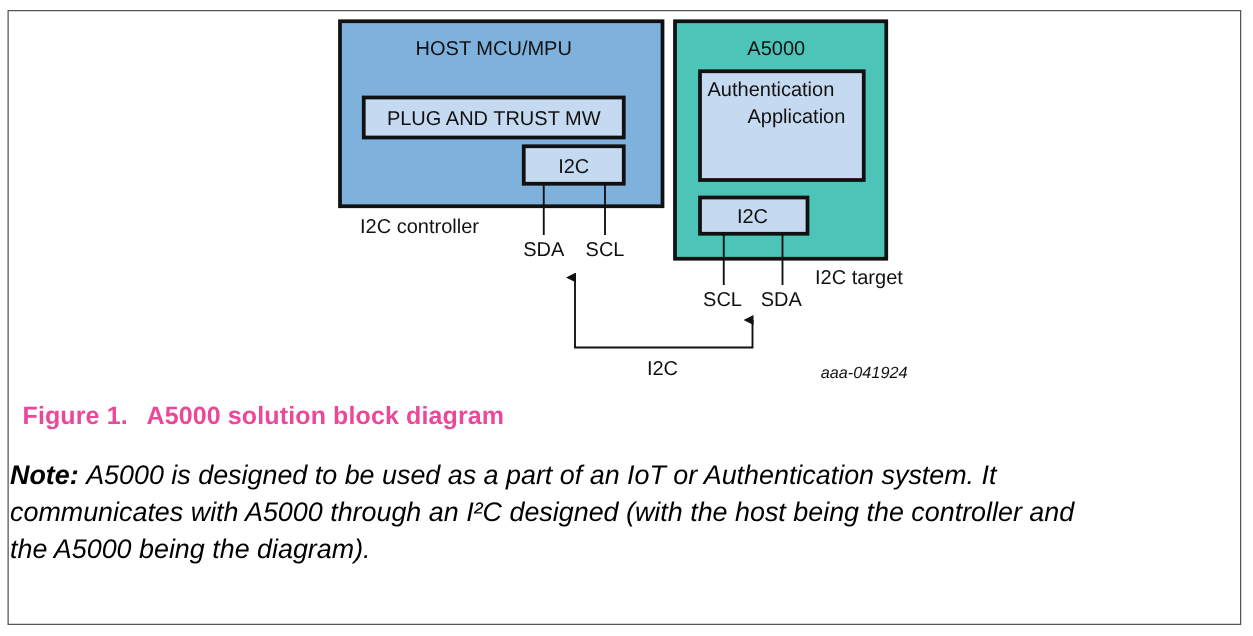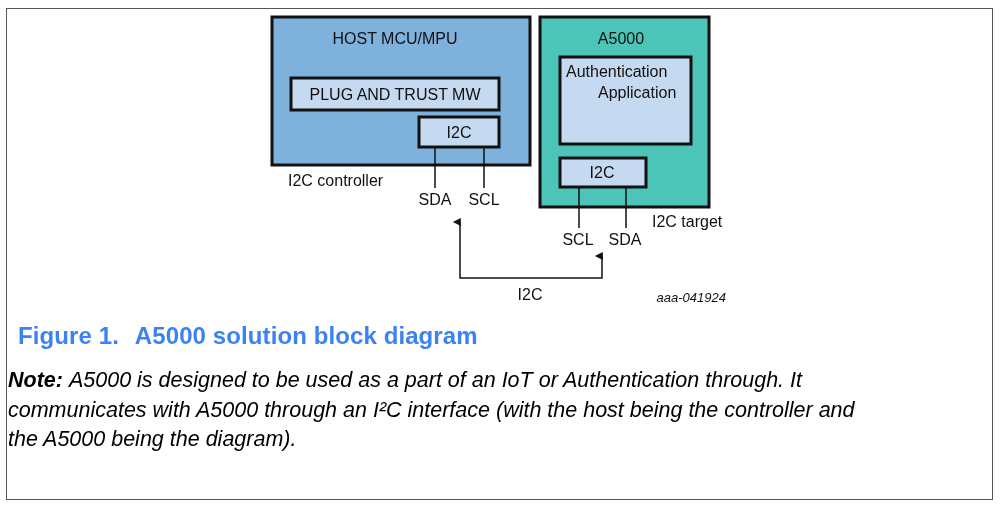--- a/index.html
+++ b/index.html
@@ -2,22 +2,22 @@
 <html><head>
   <meta charset="utf-8">
   <style>
     html, body { margin: 0; padding: 0; background: #ffffff; }
     body { width: 1002px; height: 509px; position: relative; overflow: hidden;
            font-family: "Liberation Sans", sans-serif; color: #111; }
     .frame { position: absolute; left: 6px; top: 8px; width: 987px; height: 492px;
              border: 1px solid #555; box-sizing: border-box; }
     svg.diagram { position: absolute; left: 0; top: 0; }
     .dtext { font-family: "Liberation Sans", sans-serif; fill: #111; }
-    .caption { position: absolute; left: 18px; top: 322px; font-size: 24px; font-weight: bold;
-               color: #3b82f6; letter-spacing: 0.1px; }
+    .caption { position: absolute; left: 18px; top: 322px; font-size: 20px; font-weight: bold;
+               color: #ec4899; letter-spacing: 0.1px; }
     .caption .num { margin-right: 10px; }
     .note { position: absolute; left: 8px; top: 366px; width: 990px; font-size: 21.5px;
             font-style: italic; line-height: 29.5px; color: #000; }
     .note .label { font-weight: bold; margin-right: 6px; }
     .note .line { display: block; white-space: nowrap; }
   </style>
 </head>
 <body>
 
 <div class="frame"></div>
@@ -65,16 +65,16 @@
 
   <text class="dtext" x="726" y="302" font-size="13" font-style="italic" text-anchor="end">aaa-041924</text>
 </svg>
 
 <div class="caption">
   <span class="num">Figure 1.</span>
   <span>A5000 solution block diagram</span>
 </div>
 
 <div class="note">
-  <span class="line"><span class="label">Note:</span><span>A5000 is designed to be used as a part of an IoT or Authentication through. It</span></span>
-  <span class="line">communicates with A5000 through an I²C interface (with the host being the controller and</span>
+  <span class="line"><span class="label">Note:</span><span>A5000 is designed to be used as a part of an IoT or Authentication system. It</span></span>
+  <span class="line">communicates with A5000 through an I²C designed (with the host being the controller and</span>
   <span class="line">the A5000 being the diagram).</span>
 </div>
 
 </body></html>

